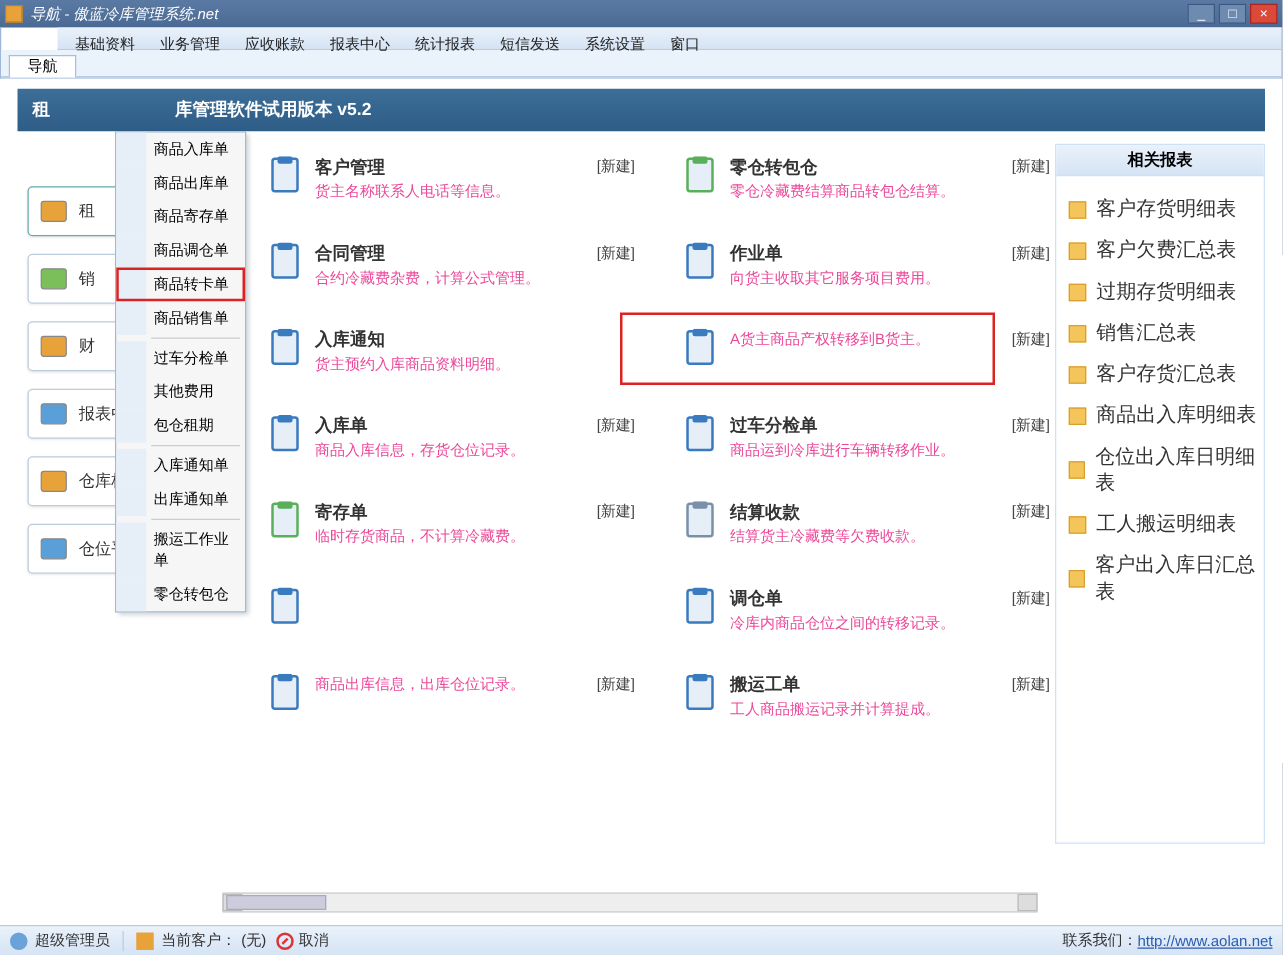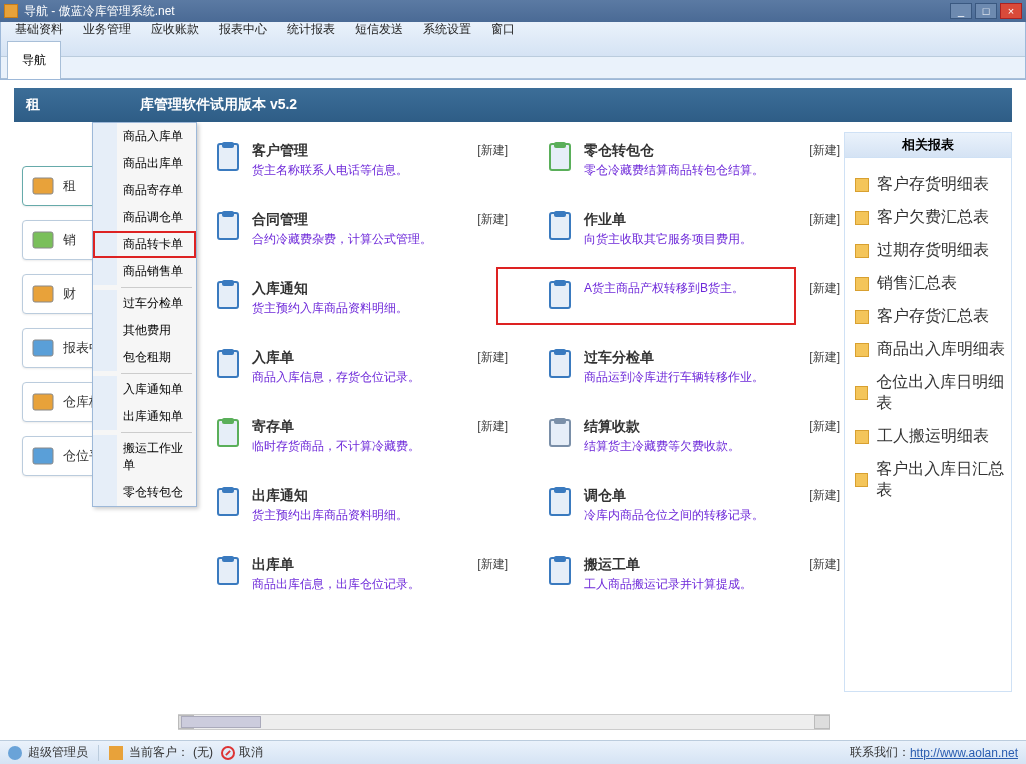--- a/index.html
+++ b/index.html
@@ -1,42 +1,42 @@
 <!DOCTYPE html>
 <html><head>
 <meta charset="utf-8">
 <style>
 * { box-sizing: border-box; margin: 0; padding: 0; font-family: "Microsoft YaHei", SimSun, Arial, sans-serif; }
 body { background: #6b7a99; width: 1026px; height: 764px; overflow: hidden; font-size: 12px; }
 .window { width: 1026px; height: 764px; background: #fff; display: flex; flex-direction: column; }
 .titlebar { height: 22px; background: linear-gradient(#5b7aa3,#4a6a95); color: #fff; display: flex; align-items: center; padding: 0 4px; font-size: 12px; }
 .titlebar .app-icon { width: 14px; height: 14px; background: #e8a23a; border: 1px solid #c87e1a; margin-right: 6px; }
-.titlebar .title { flex: 1; }
+.titlebar .title { flex: 1; font-style: italic; }
 .titlebar .winbtns { display: flex; gap: 3px; }
 .titlebar .winbtn { width: 22px; height: 16px; background: #6d8ab0; border: 1px solid #3a5880; color: #fff; display: flex; align-items: center; justify-content: center; font-size: 11px; cursor: pointer; }
 .titlebar .winbtn.close { background: #d94a3a; border-color: #a22; }
 .menubar-wrap { border: 1px solid #9db8d8; border-top: none; }
-.menubar { height: 18px; background: linear-gradient(#eaf2fb,#d5e3f4); display: flex; align-items: flex-end; padding: 17px 4px; font-size: 12px; color: #222; border-bottom: 1px solid #bcd; }
+.menubar { height: 18px; background: linear-gradient(#eaf2fb,#d5e3f4); display: flex; align-items: flex-start; padding: 4px 4px; font-size: 12px; color: #222; border-bottom: 1px solid #bcd; margin-left: 45px; }
 .menubar .mitem { padding: 1px 10px; cursor: pointer; white-space: nowrap; }
 .tabbar { height: 22px; background: #eaf2fb; display: flex; align-items: flex-end; padding-left: 6px; border-bottom: 1px solid #a8bfd8; }
-.tab { background: #fff; border: 1px solid #a8bfd8; border-bottom: none; padding: 10px 14px; font-size: 12px; margin-right: 2px; position: relative; top: 1px; }
+.tab { background: #fff; border: 1px solid #a8bfd8; border-bottom: none; padding: 0 14px; font-size: 12px; margin-right: 2px; position: relative; top: 1px; }
 .content-area { flex: 1; background: #fff; padding: 8px 8px 0 8px; position: relative; overflow: hidden; }
 .header-bar { background: linear-gradient(#3c6e98,#2e5d86); color: #fff; height: 34px; display: flex; align-items: center; padding-left: 12px; font-size: 14px; font-weight: bold; margin: 0 6px; }
 .main-layout { display: flex; margin: 0 6px; height: 648px; }
 .left-col { width: 162px; padding-top: 44px; }
 .navbtn { width: 140px; height: 40px; margin: 0 0 14px 8px; background: #fff; border: 1px solid #bcd; border-radius: 4px; display: flex; align-items: center; padding-left: 8px; cursor: pointer; box-shadow: 0 1px 2px rgba(0,0,0,.08); font-size: 13px; color: #333; }
 .navbtn.sel { border-color: #6aa; }
 .navbtn .nbicon { width: 24px; height: 24px; margin-right: 8px; display: flex; align-items: center; justify-content: center; }
 .center-col { flex: 1; padding: 20px 0 0 36px; position: relative; }
 .grid2 { display: grid; grid-template-columns: 300px 300px; column-gap: 16px; row-gap: 24px; gap: 32px; }
 .func-item { display: flex; position: relative; }
 .func-icon { width: 32px; height: 32px; margin-right: 8px; flex-shrink: 0; display: flex; align-items: center; justify-content: center; }
 .func-body { flex: 1; }
 .func-title { font-size: 14px; font-weight: bold; color: #333; margin-bottom: 2px; }
-.func-desc { font-size: 12px; color: #6d28d9; }
+.func-desc { font-size: 12px; color: #ec4899; }
 .func-new { position: absolute; right: 4px; top: 0; color: #444; font-size: 12px; cursor: pointer; }
 .highlight-box { border: 2px solid #d22; position: absolute; }
 .right-col { width: 168px; border: 1px solid #cfe1f5; background: #fff; margin-top: 10px; height: 560px; }
 .right-head { background: linear-gradient(#eaf2fb,#d5e3f4); padding: 3px 8px; font-weight: bold; font-size: 13px; border-bottom: 1px solid #cfe1f5; text-align: center; }
 .report-list { padding: 10px 0 0 10px; }
 .report-item { display: flex; align-items: center; padding: 6px 0; font-size: 16px; color: #333; cursor: pointer; }
 .report-item .ricon { width: 14px; height: 14px; background: #f4c55a; border: 1px solid #d8a030; margin-right: 8px; }
 .dropdown-menu { position: absolute; top: 42px; left: 92px; width: 105px; background: #f6f6f6; border: 1px solid #9db8d8; box-shadow: 2px 2px 4px rgba(0,0,0,.2); z-index: 20; }
 .dropdown-menu .dmi { padding: 5px 6px; font-size: 12px; cursor: pointer; border-left: 24px solid #e6eef8; }
 .dropdown-menu .dmi.hi { outline: 2px solid #d22; outline-offset: -2px; }
@@ -274,24 +274,20 @@
               </div>
               <div class="func-new">[新建]</div>
             </div>
             <div class="func-item">
               <div class="func-icon">
                 <svg width="32" height="32">
                   <rect x="6" y="2" width="20" height="26" rx="2" fill="#e6eef8" stroke="#3a7abf" stroke-width="2"></rect>
                   <rect x="10" y="0" width="12" height="6" rx="2" fill="#3a7abf"></rect>
                 </svg>
               </div>
-              <div class="func-body">
-                <div class="func-title">出库通知</div>
-                <div class="func-desc">货主预约出库商品资料明细。</div>
-              </div>
             </div>
             <div class="func-item">
               <div class="func-icon">
                 <svg width="32" height="32">
                   <rect x="6" y="2" width="20" height="26" rx="2" fill="#e6eef8" stroke="#3a7abf" stroke-width="2"></rect>
                   <rect x="10" y="0" width="12" height="6" rx="2" fill="#3a7abf"></rect>
                 </svg>
               </div>
               <div class="func-body">
                 <div class="func-title">调仓单</div>
@@ -300,21 +296,20 @@
               <div class="func-new">[新建]</div>
             </div>
             <div class="func-item">
               <div class="func-icon">
                 <svg width="32" height="32">
                   <rect x="6" y="2" width="20" height="26" rx="2" fill="#e6eef8" stroke="#3a7abf" stroke-width="2"></rect>
                   <rect x="10" y="0" width="12" height="6" rx="2" fill="#3a7abf"></rect>
                 </svg>
               </div>
               <div class="func-body">
-                <div class="func-title">出库单</div>
                 <div class="func-desc">商品出库信息，出库仓位记录。</div>
               </div>
               <div class="func-new">[新建]</div>
             </div>
             <div class="func-item">
               <div class="func-icon">
                 <svg width="32" height="32">
                   <rect x="6" y="2" width="20" height="26" rx="2" fill="#e6eef8" stroke="#3a7abf" stroke-width="2"></rect>
                   <rect x="10" y="0" width="12" height="6" rx="2" fill="#3a7abf"></rect>
                 </svg>

